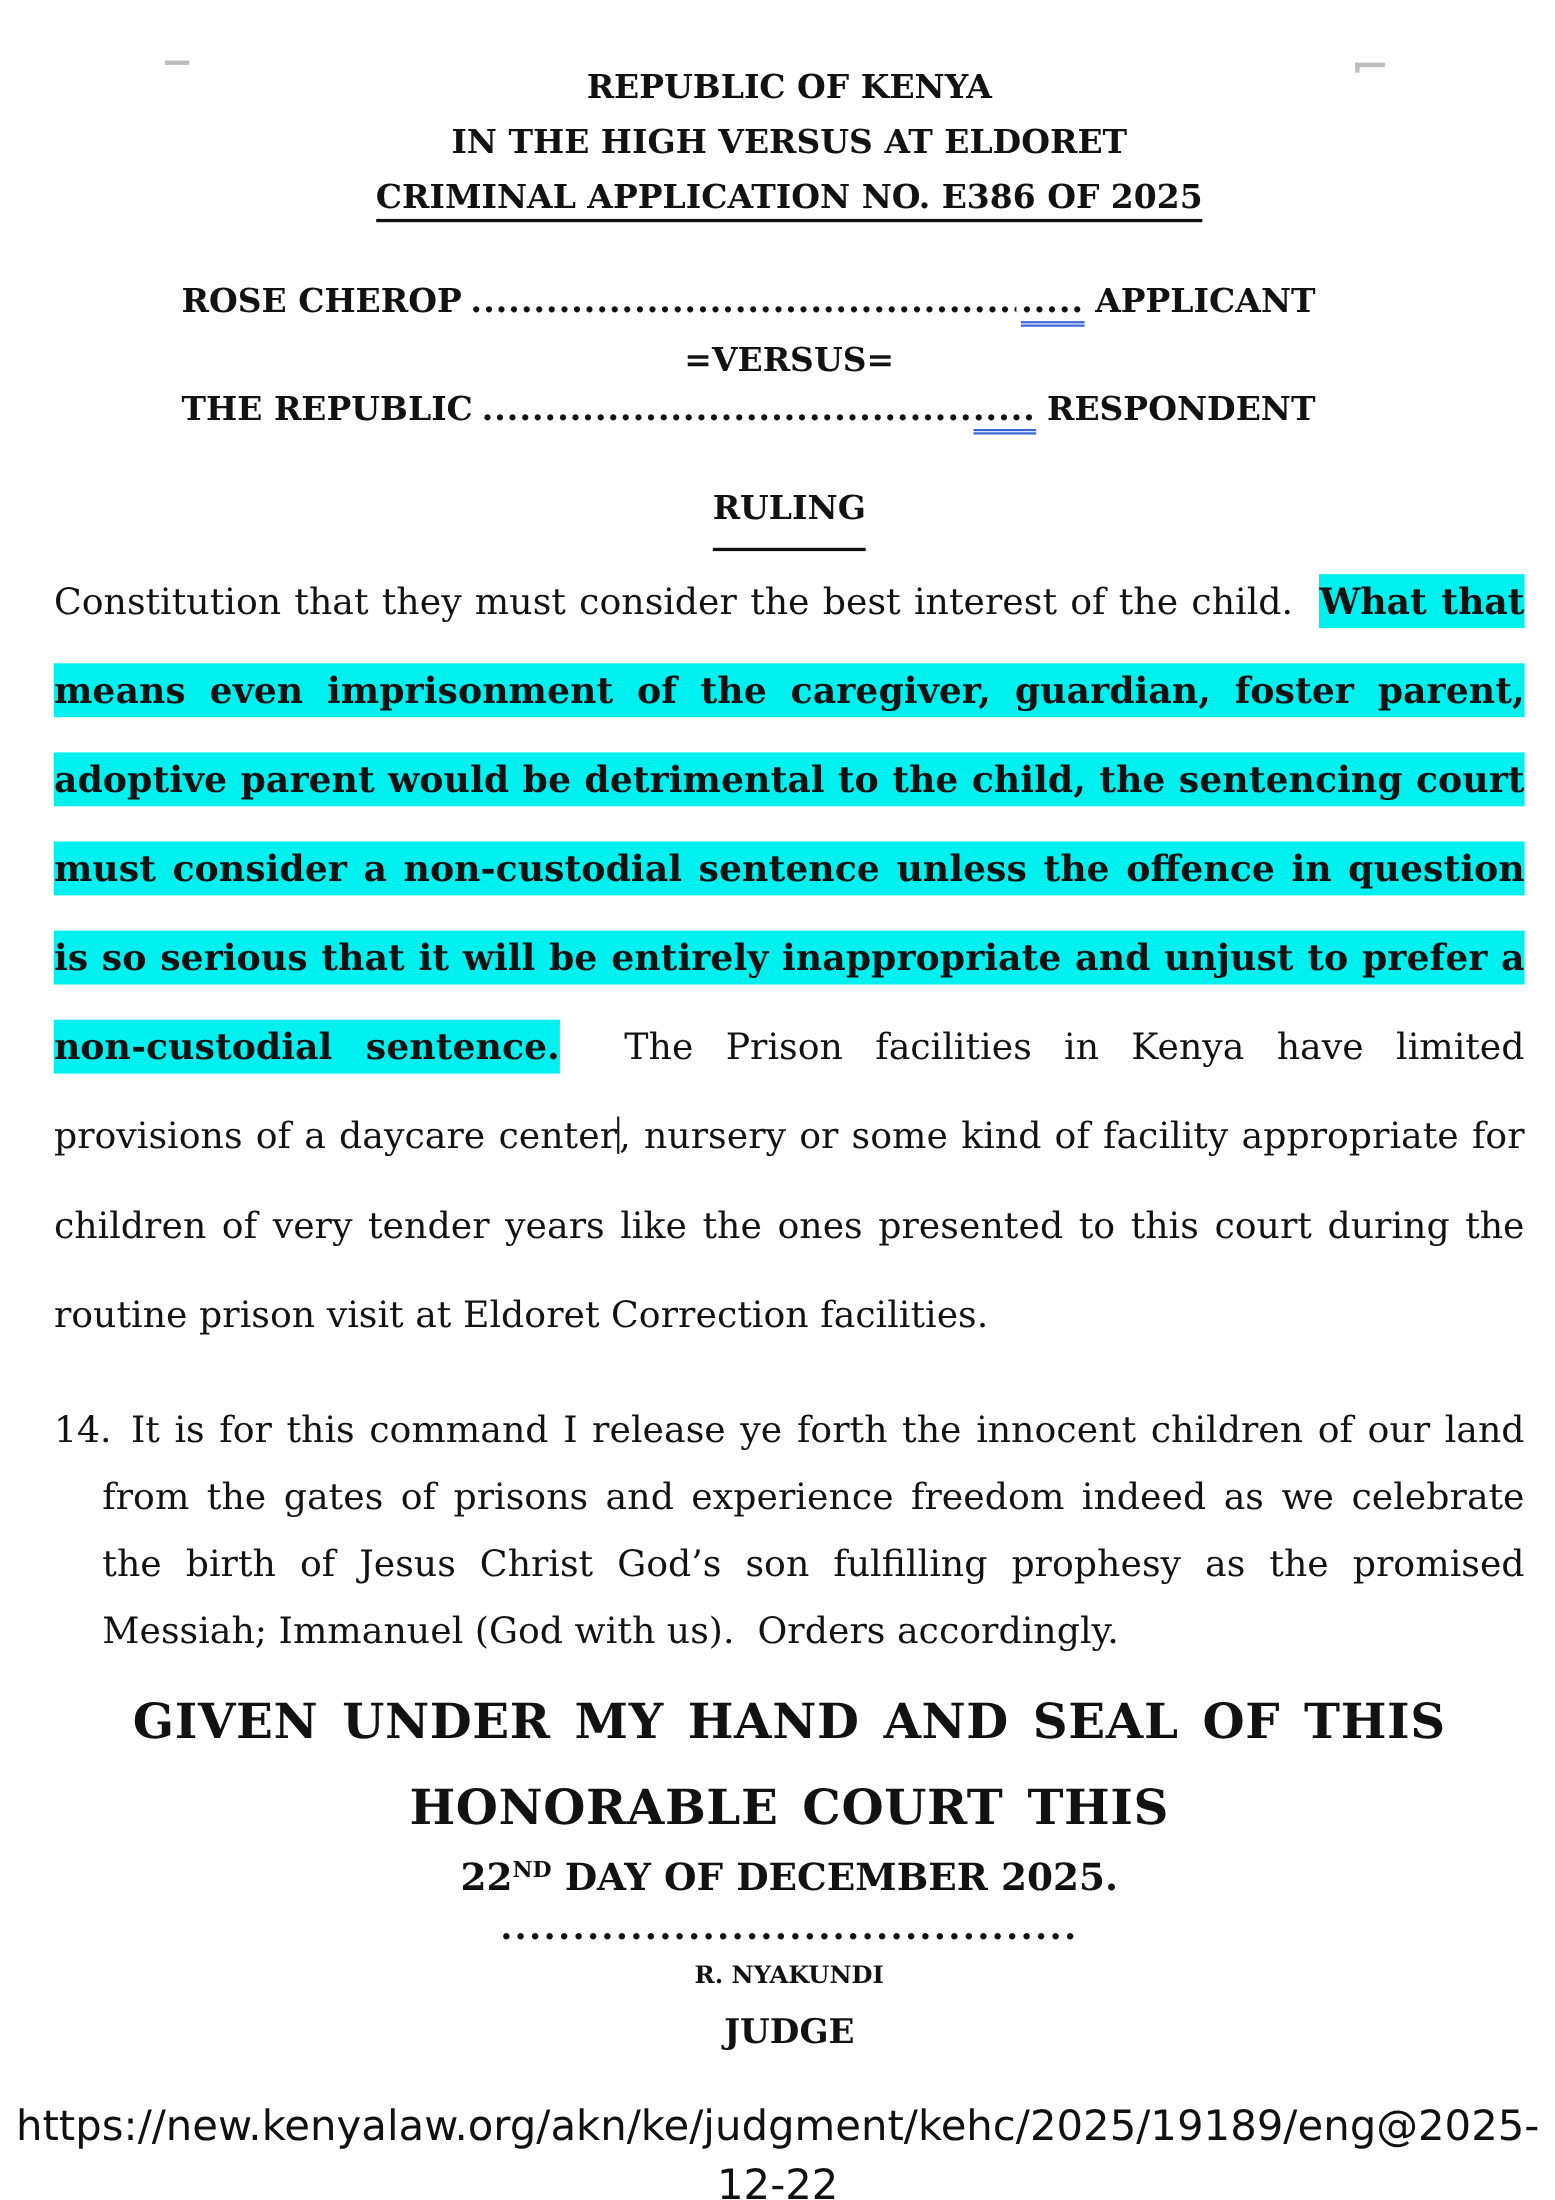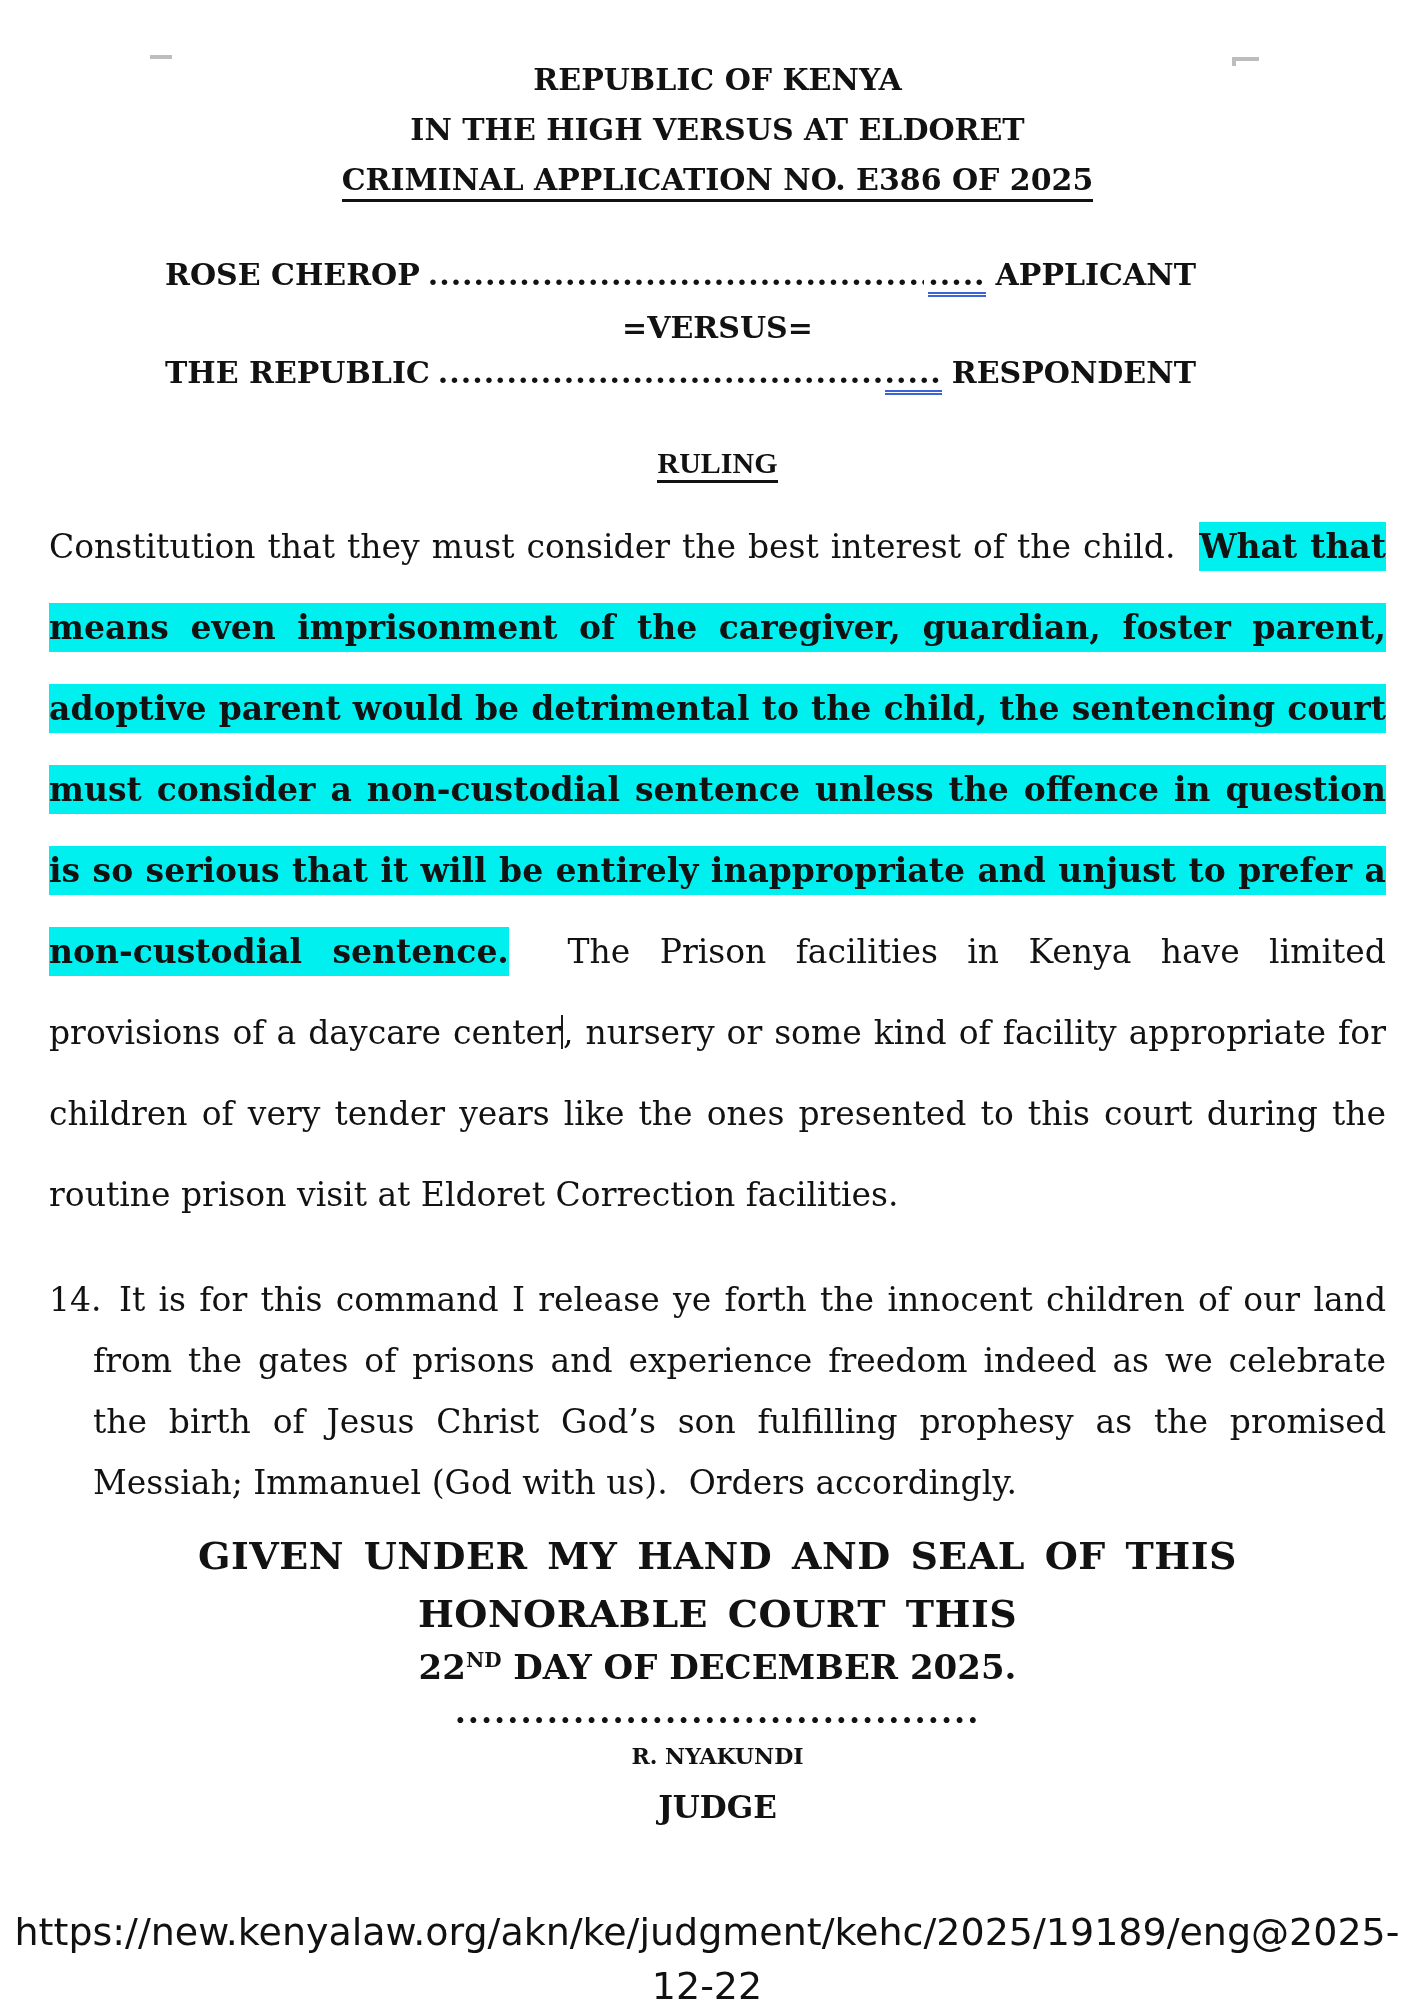--- a/index.html
+++ b/index.html
@@ -31,30 +31,30 @@
   .party-row .pname{white-space:nowrap;}
   .party-row .leader{flex:1 1 auto;overflow:hidden;white-space:nowrap;margin:0 4px 0 8px;letter-spacing:1px;}
   .party-row .blue-tail{white-space:nowrap;border-bottom:5px double var(--grammar);padding-bottom:0px;margin-right:10px;letter-spacing:1px;}
   .party-row .prole{white-space:nowrap;}
   .versus{text-align:center;margin:13px 0 10px 0;}
 
   .coram{display:flex;margin:54px 0 0 116px;font-weight:bold;font-size:30px;line-height:50px;}
   .coram .coram-label{width:172px;flex:0 0 172px;}
 
   .ruling{text-align:center;margin-top:50px;font-size:30px;font-weight:bold;}
-  .ruling .u{border-bottom:3px solid var(--ink);padding-bottom:1px;font-family:Liberation Serif, serif;}
+  .ruling .u{border-bottom:3px solid var(--ink);padding-bottom:18px;}
 
   .body-para{font-size:33px;line-height:81px;text-align:justify;margin-top:26px;}
   .hl{background:var(--hl);font-weight:bold;color:var(--ink);padding:5px 0;-webkit-box-decoration-break:clone;box-decoration-break:clone;}
   .caret{display:inline-block;width:2px;height:34px;background:#1a1a1a;vertical-align:-5px;}
 
   .para14{margin:34px 0 0 44px;font-size:33px;line-height:61px;text-align:justify;}
   .para14 .num{display:inline-block;width:70px;margin-left:-44px;}
 
-  .given{font-weight:bold;font-size:38px;line-height:58px;margin-top:14px;text-align:center;letter-spacing:0.5px;word-spacing:6px;}
+  .given{font-weight:bold;font-size:44px;line-height:78px;margin-top:14px;text-align:center;letter-spacing:0.5px;word-spacing:6px;}
   .dateline{font-weight:bold;font-size:34px;text-align:center;margin-top:4px;}
   .dateline sup{font-size:20px;}
   .sig-dots{text-align:center;font-weight:bold;font-size:32px;letter-spacing:2px;margin-top:6px;}
   .judge-name{text-align:center;font-weight:bold;font-size:22px;margin-top:12px;}
   .judge-title{text-align:center;font-weight:bold;font-size:31px;margin-top:20px;}
 
   .footer-url{
     position:absolute;left:0;bottom:14px;width:1414px;
     font-family:"DejaVu Sans", sans-serif;
     font-size:38px;line-height:54px;text-align:center;color:#111;

